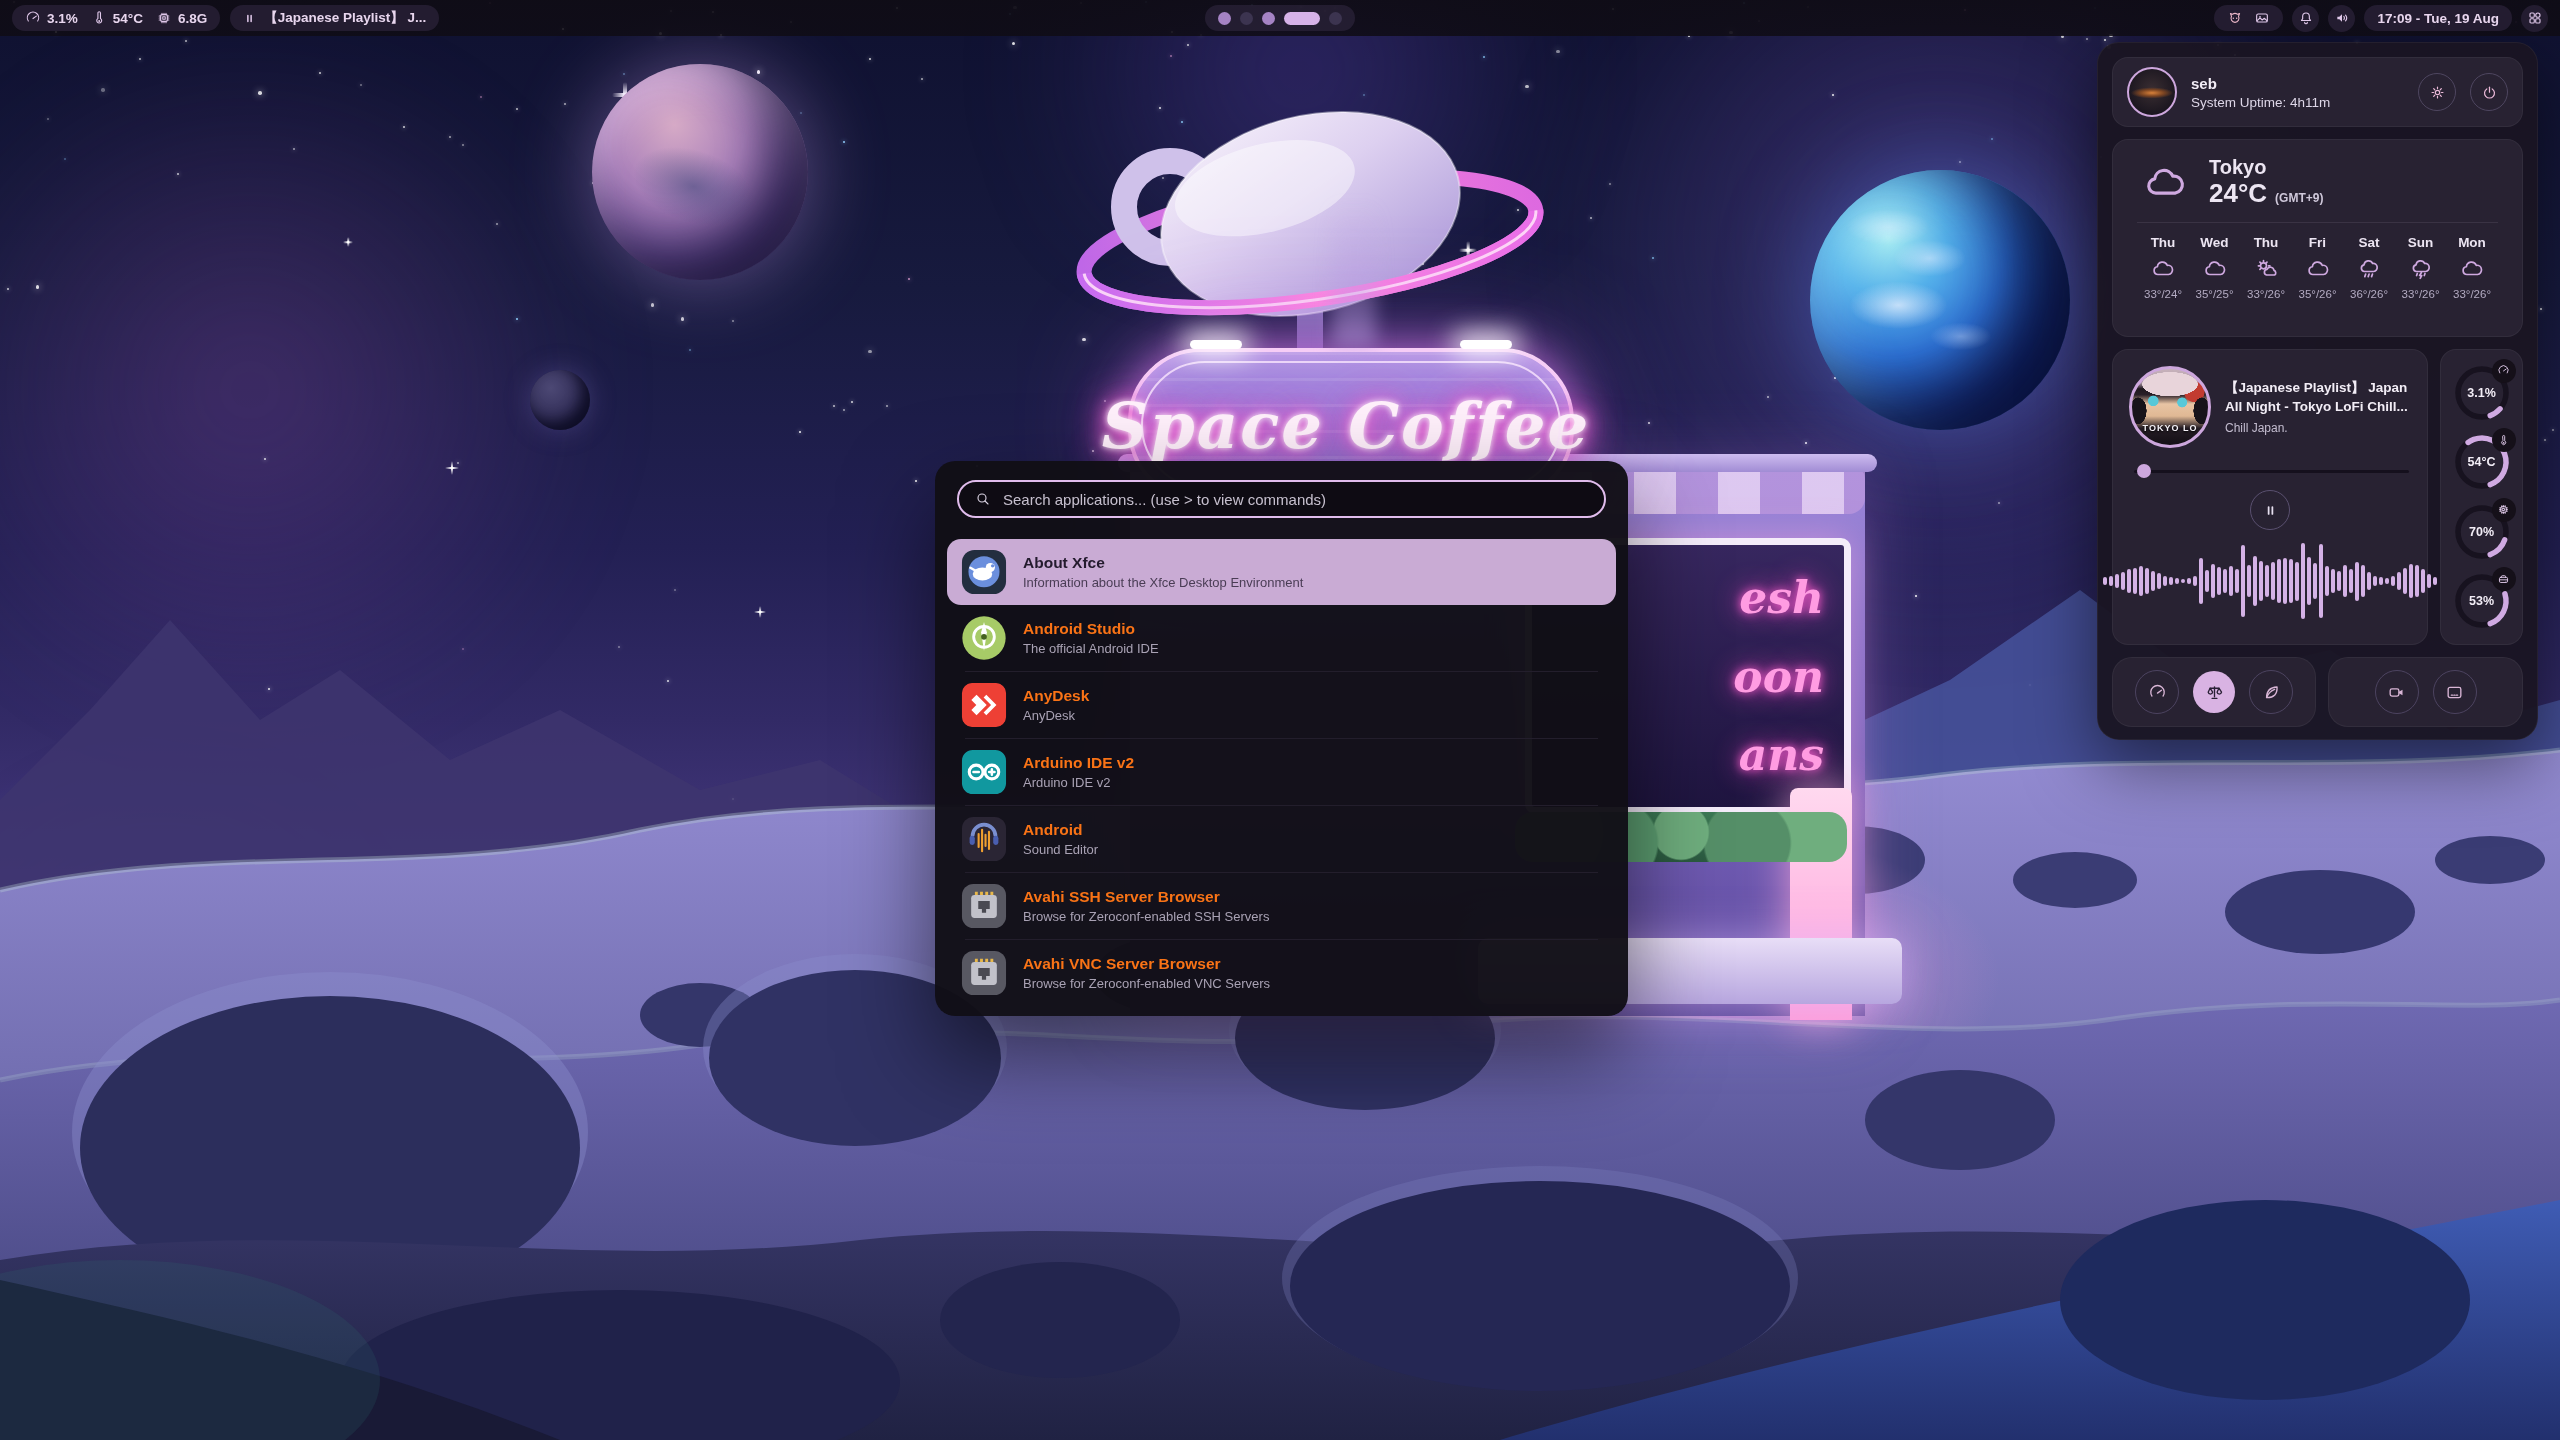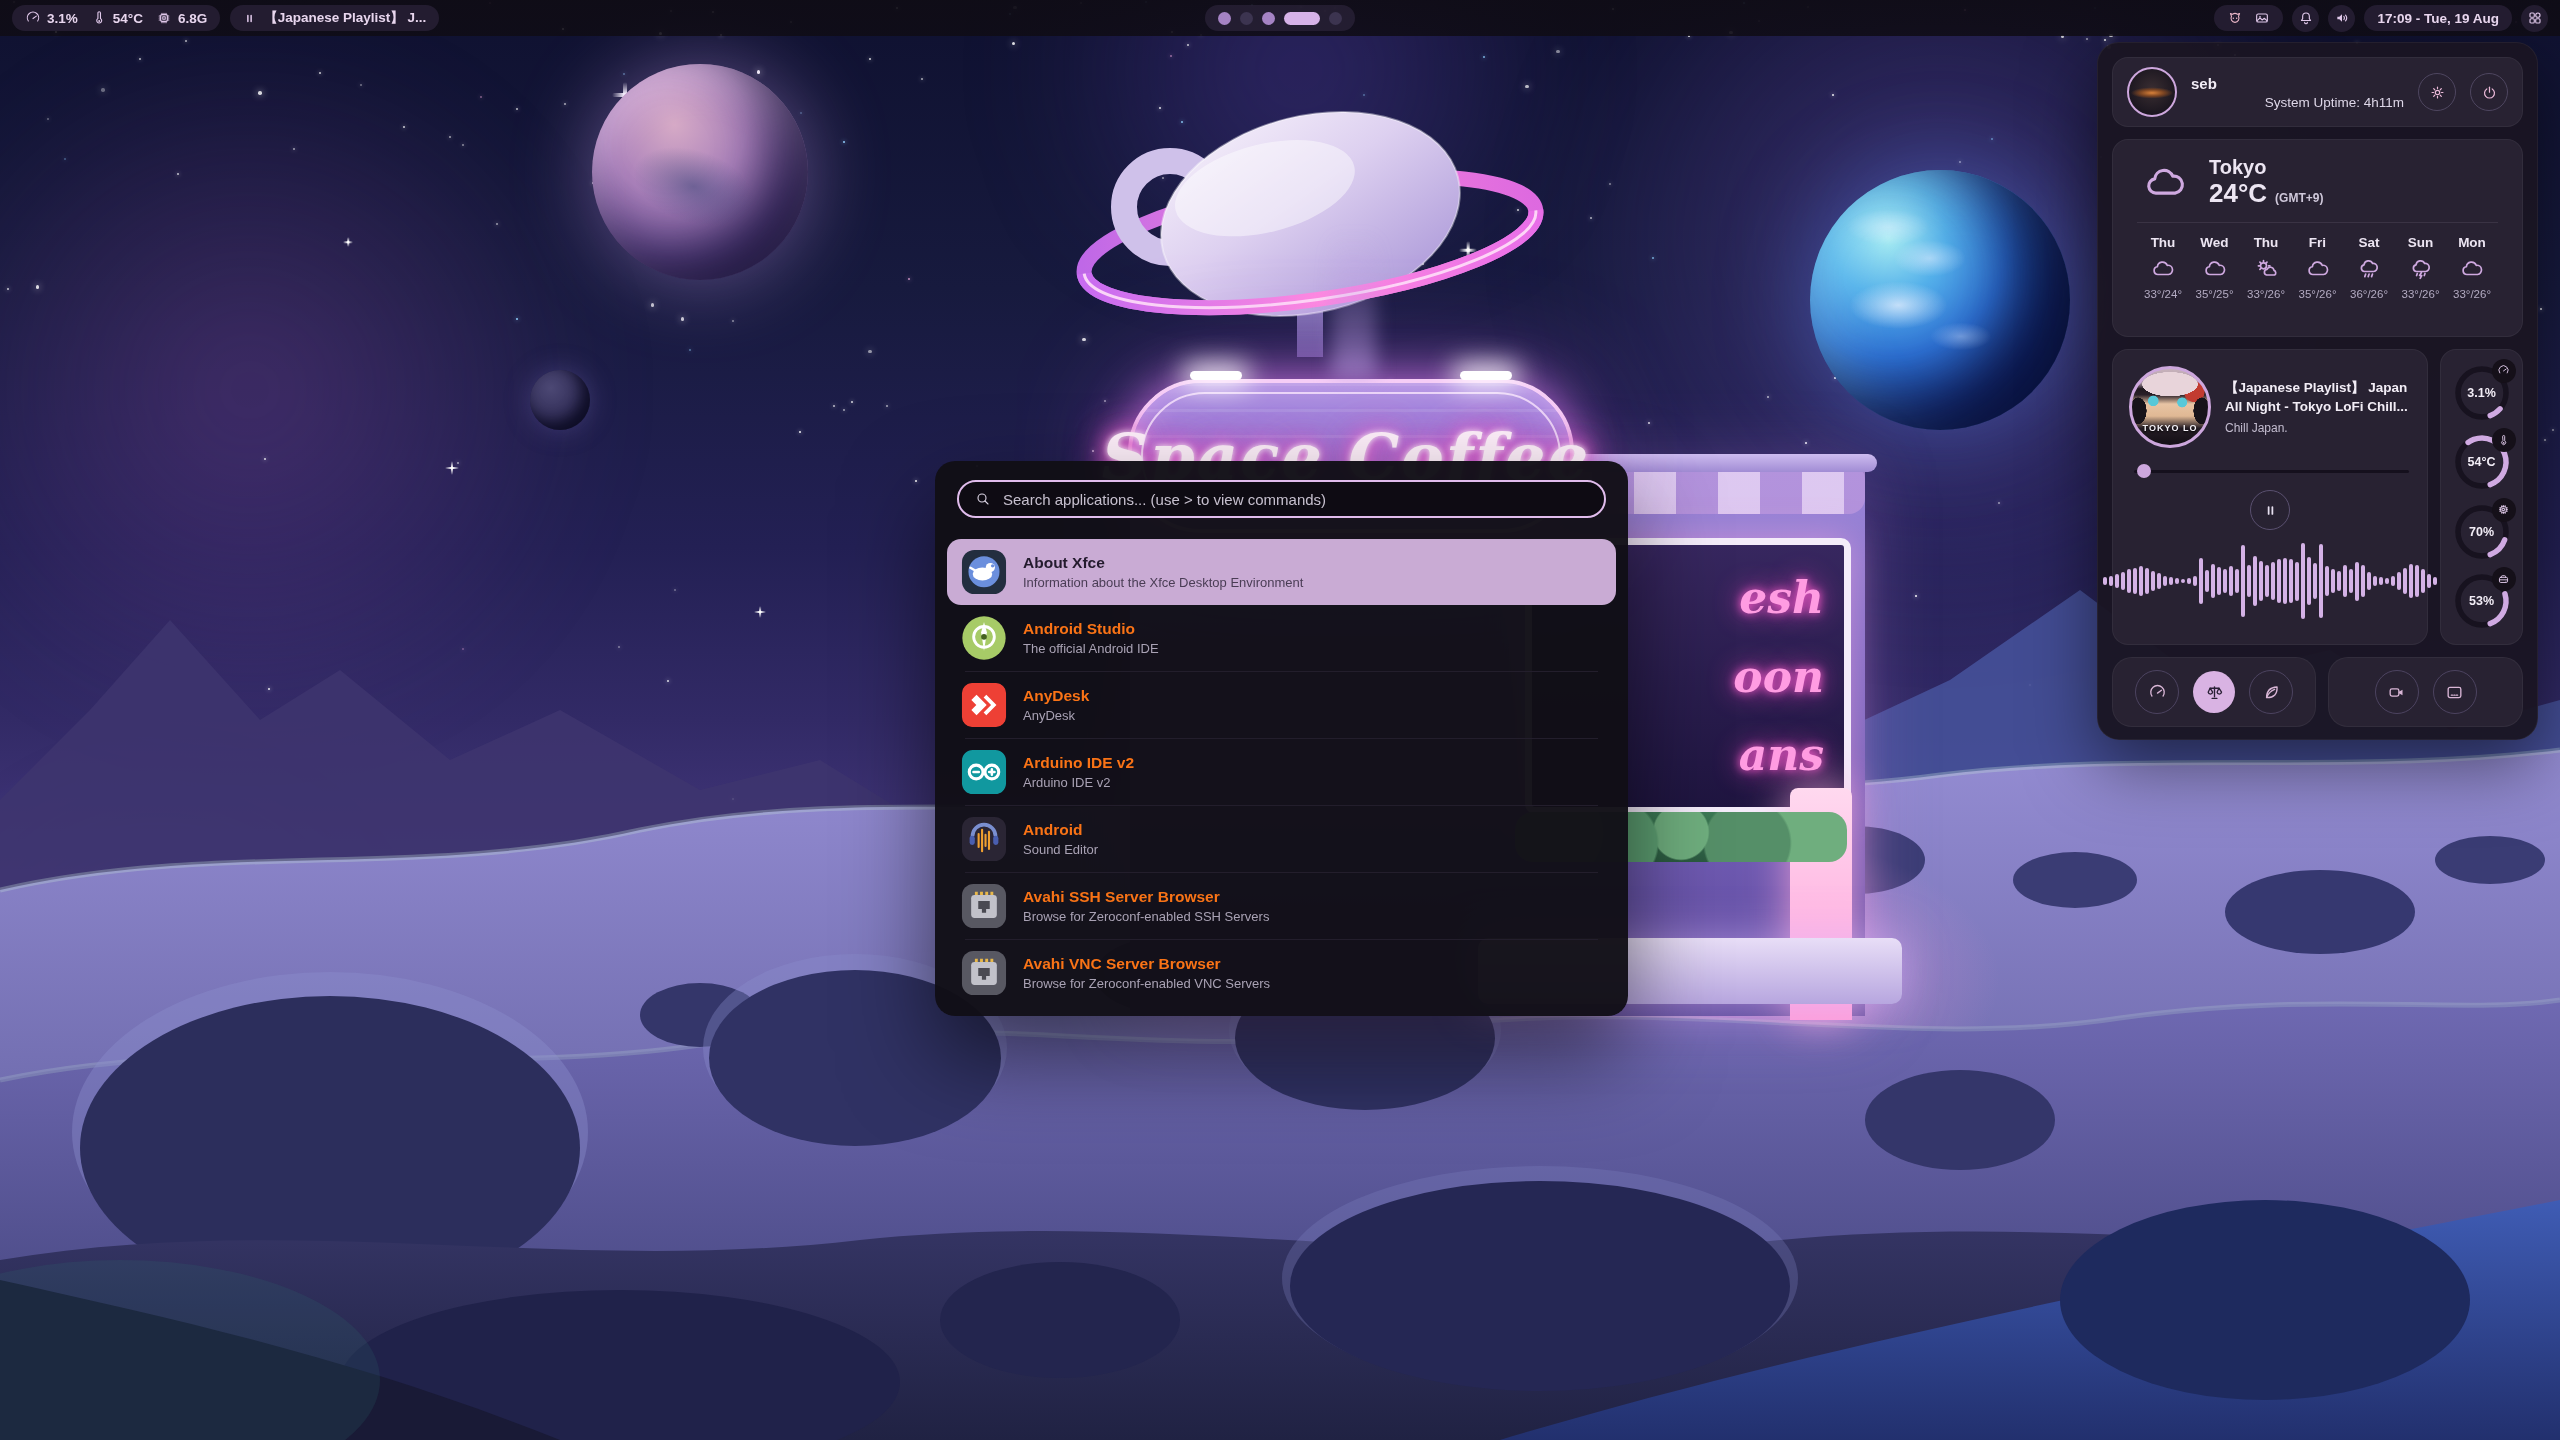--- a/index.html
+++ b/index.html
@@ -68,21 +68,21 @@
     background:linear-gradient(180deg,#e8def7,#b7a6df);box-shadow:0 0 44px rgba(222,182,255,.55);}
   
   .cup-assembly{position:absolute;left:1072px;top:92px;width:476px;height:270px;}
   
   .sign{position:absolute;left:1128px;top:348px;width:438px;height:146px;border-radius:73px;
     background:
       repeating-linear-gradient(180deg,rgba(255,255,255,.10) 0 3px,rgba(255,255,255,0) 3px 26px),
       linear-gradient(180deg,#a98fe0 0%,#9a7cd8 45%,#8a6ac8 100%);
     border:4px solid #f6cdf6;
     box-shadow:0 0 46px rgba(215,122,235,.8),0 0 120px rgba(190,100,230,.45),inset 0 0 34px rgba(255,200,255,.45);
-    display:flex;align-items:center;justify-content:center;gap:8px;margin-top:31px;}
+    display:flex;align-items:center;justify-content:center;gap:8px;}
   .sign .inner-line{position:absolute;inset:9px;border-radius:64px;border:2px solid rgba(255,235,255,.75);pointer-events:none;}
   .sign .sign-text{font-family:"DejaVu Serif","Liberation Serif",serif;font-style:italic;font-weight:bold;
     font-size:64px;letter-spacing:2px;color:#fff0fb;white-space:nowrap;
     text-shadow:0 0 6px #ffffff,0 0 18px #ff7ae0,0 0 40px #e050c8,0 2px 30px #c040b0;}
   .sign .lamp{position:absolute;top:-12px;width:52px;height:9px;border-radius:5px;background:#fff;
     box-shadow:0 0 26px 8px rgba(255,255,255,.85);}
   .sign .smoke{position:absolute;left:200px;top:-150px;width:44px;height:145px;filter:blur(9px);
     background:linear-gradient(180deg,rgba(188,158,228,0),rgba(188,158,228,.55));}
   .sign-cup{margin-left:2px;margin-top:-26px;filter:drop-shadow(0 0 10px #ff8ae0);}
   
@@ -125,21 +125,21 @@
   
   #sidepanel{position:absolute;left:2097px;top:42px;width:441px;height:698px;z-index:45;border-radius:22px;
     background:rgba(26,21,34,.96);border:1px solid rgba(255,255,255,.05);box-shadow:0 24px 70px rgba(0,0,0,.5);box-sizing:border-box;}
   .card{position:absolute;background:#282232;border:1px solid rgba(255,255,255,.05);border-radius:16px;box-sizing:border-box;}
   .user-card{left:14px;top:14px;width:411px;height:70px;display:flex;align-items:center;gap:14px;padding:0 14px;}
   .avatar{width:46px;height:46px;border-radius:50%;border:2px solid #cda7dd;flex:none;
     background:radial-gradient(ellipse 30px 8px at 50% 52%,#d8813a 0%,#7a4422 40%,transparent 70%),
                radial-gradient(circle at 50% 45%,#3a2e32 0%,#17131d 80%);}
   .user-text{display:flex;flex-direction:column;gap:3px;flex:1;min-width:0;}
   .user-name{font-size:15px;font-weight:bold;color:#f2edf6;}
-  .user-uptime{font-size:13.5px;color:#ded7e8;text-align:right;}
+  .user-uptime{font-size:13.5px;color:#ded7e8;}
   .round-btn{width:36px;height:36px;border-radius:50%;border:1.5px solid #4e4660;display:flex;align-items:center;justify-content:center;color:#eab9d8;flex:none;}
   .round-btn svg{width:17px;height:17px;}
   .weather-card{left:14px;top:96px;width:411px;height:198px;padding:16px 24px;}
   .w-head{display:flex;align-items:center;gap:16px;}
   .w-cloud{width:56px;height:44px;color:#cfa9e0;flex:none;}
   .w-cloud svg{width:100%;height:100%;}
   .w-city{font-size:20px;font-weight:bold;line-height:1.1;}
   .w-temp-row{display:flex;align-items:baseline;gap:8px;}
   .w-temp{font-size:26px;font-weight:bold;}
   .w-tz{font-size:12px;font-weight:bold;color:#cfc8da;}

